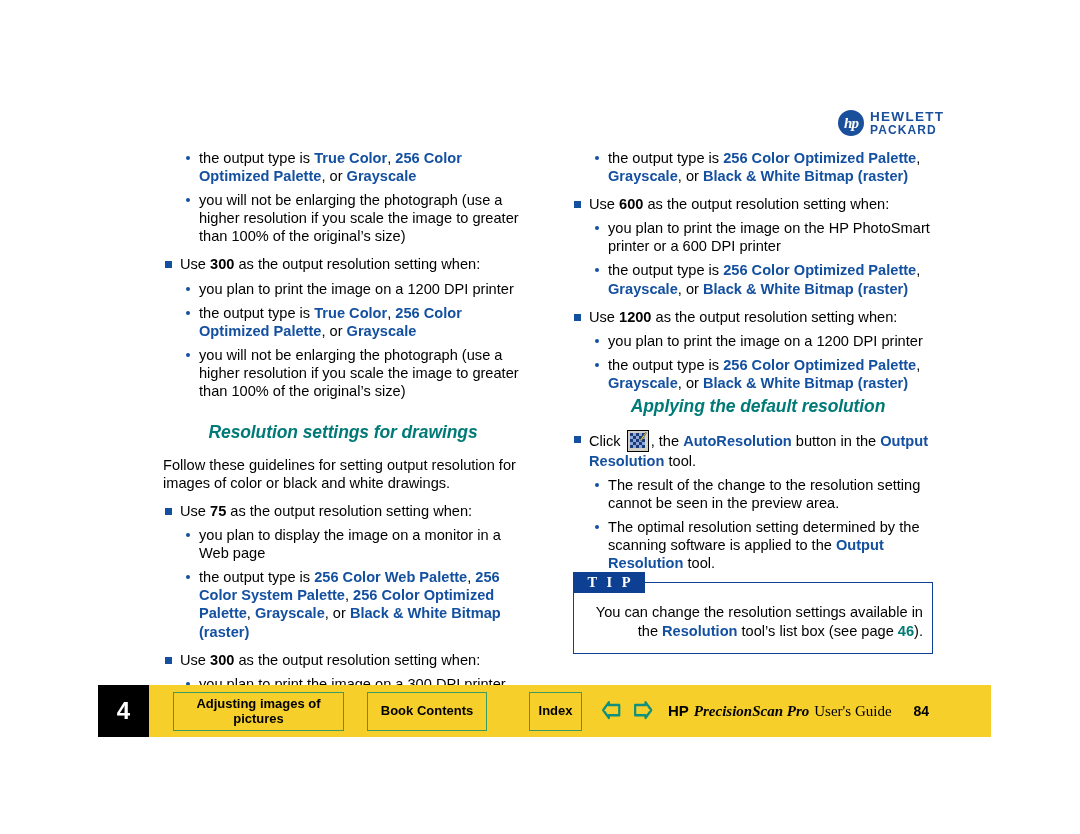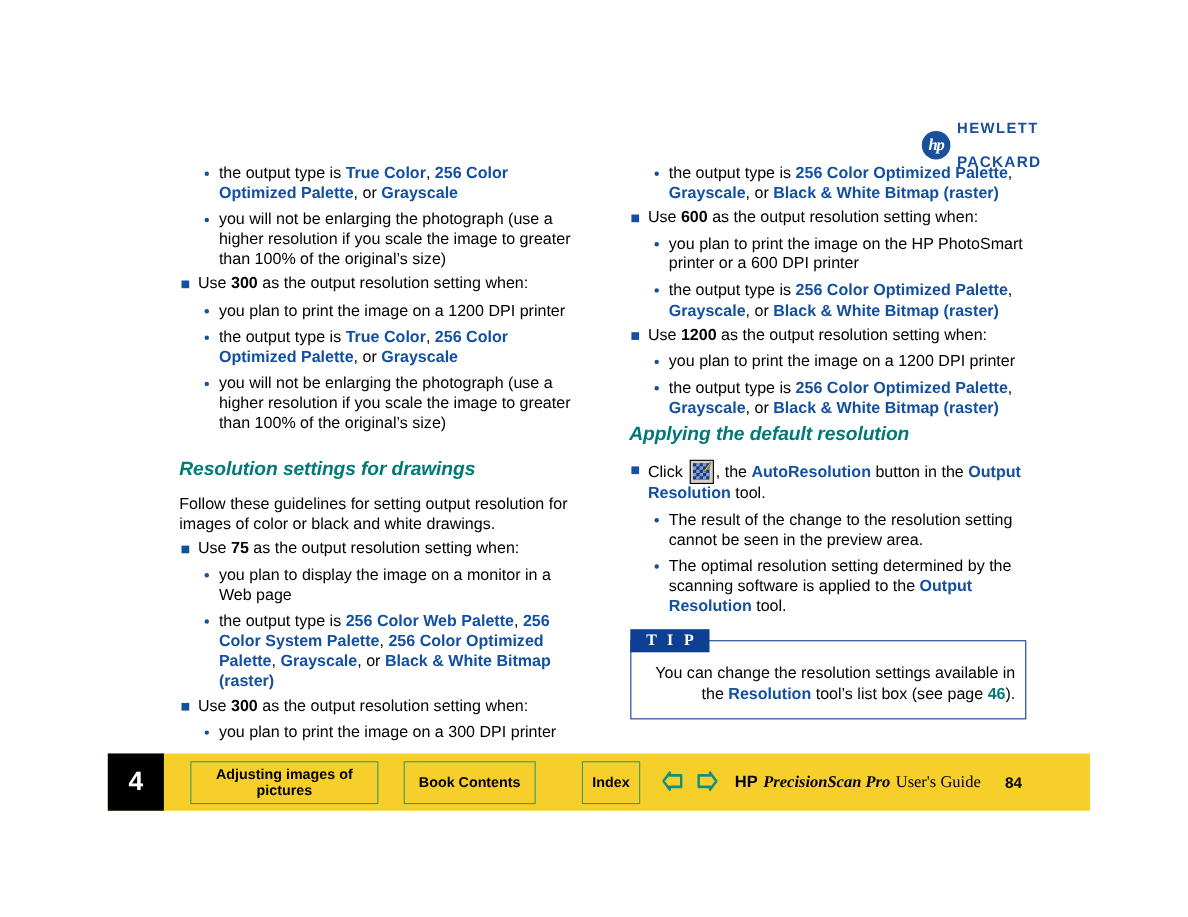--- a/index.html
+++ b/index.html
@@ -37,42 +37,42 @@
     line-height: 1;
   }
   .hp-logo-words {
     display: flex; flex-direction: column;
     line-height: 1.02;
     color: #1a4f9c;
     font-weight: bold;
     font-size: 13.5px;
     letter-spacing: 1.3px;
   }
-  .hp-logo-words .w2 { font-size: 14px; letter-spacing: 1.1px; margin-top: 16px; }
+  .hp-logo-words .w2 { font-size: 12px; letter-spacing: 1.1px; }
 
   
   .col {
     position: absolute;
     top: 143px;
     width: 360px;
     font-size: 14.6px;
     line-height: 1.24;
   }
   .col-left  { left: 163px; width: 360px; }
   .col-right { left: 572px; width: 372px; }
 
   
   ul { margin: 0; padding: 0; list-style: none; }
 
   
   li.sq {
     position: relative;
     padding-left: 17px;
     margin-bottom: 1px;
-    margin-top: 4px;
+    margin-top: 10px;
   }
   li.sq::before {
     content: "";
     position: absolute;
     left: 2px; top: 6px;
     width: 7px; height: 7px;
     background: #1450a0;
   }
 
   
@@ -94,20 +94,21 @@
   .kbd  { font-weight: bold; color: #000; }
 
   
   .heading {
     color: #007a76;
     font-weight: bold;
     font-style: italic;
     font-size: 17.5px;
     margin: 22px 0 12px 0;
     letter-spacing: -0.1px;
+    text-align: center;
   }
   .heading-right { margin-top: 4px; }
 
   p.body {
     margin: 0 0 4px 0;
   }
 
   
   .ar-icon {
     display: inline-block;

